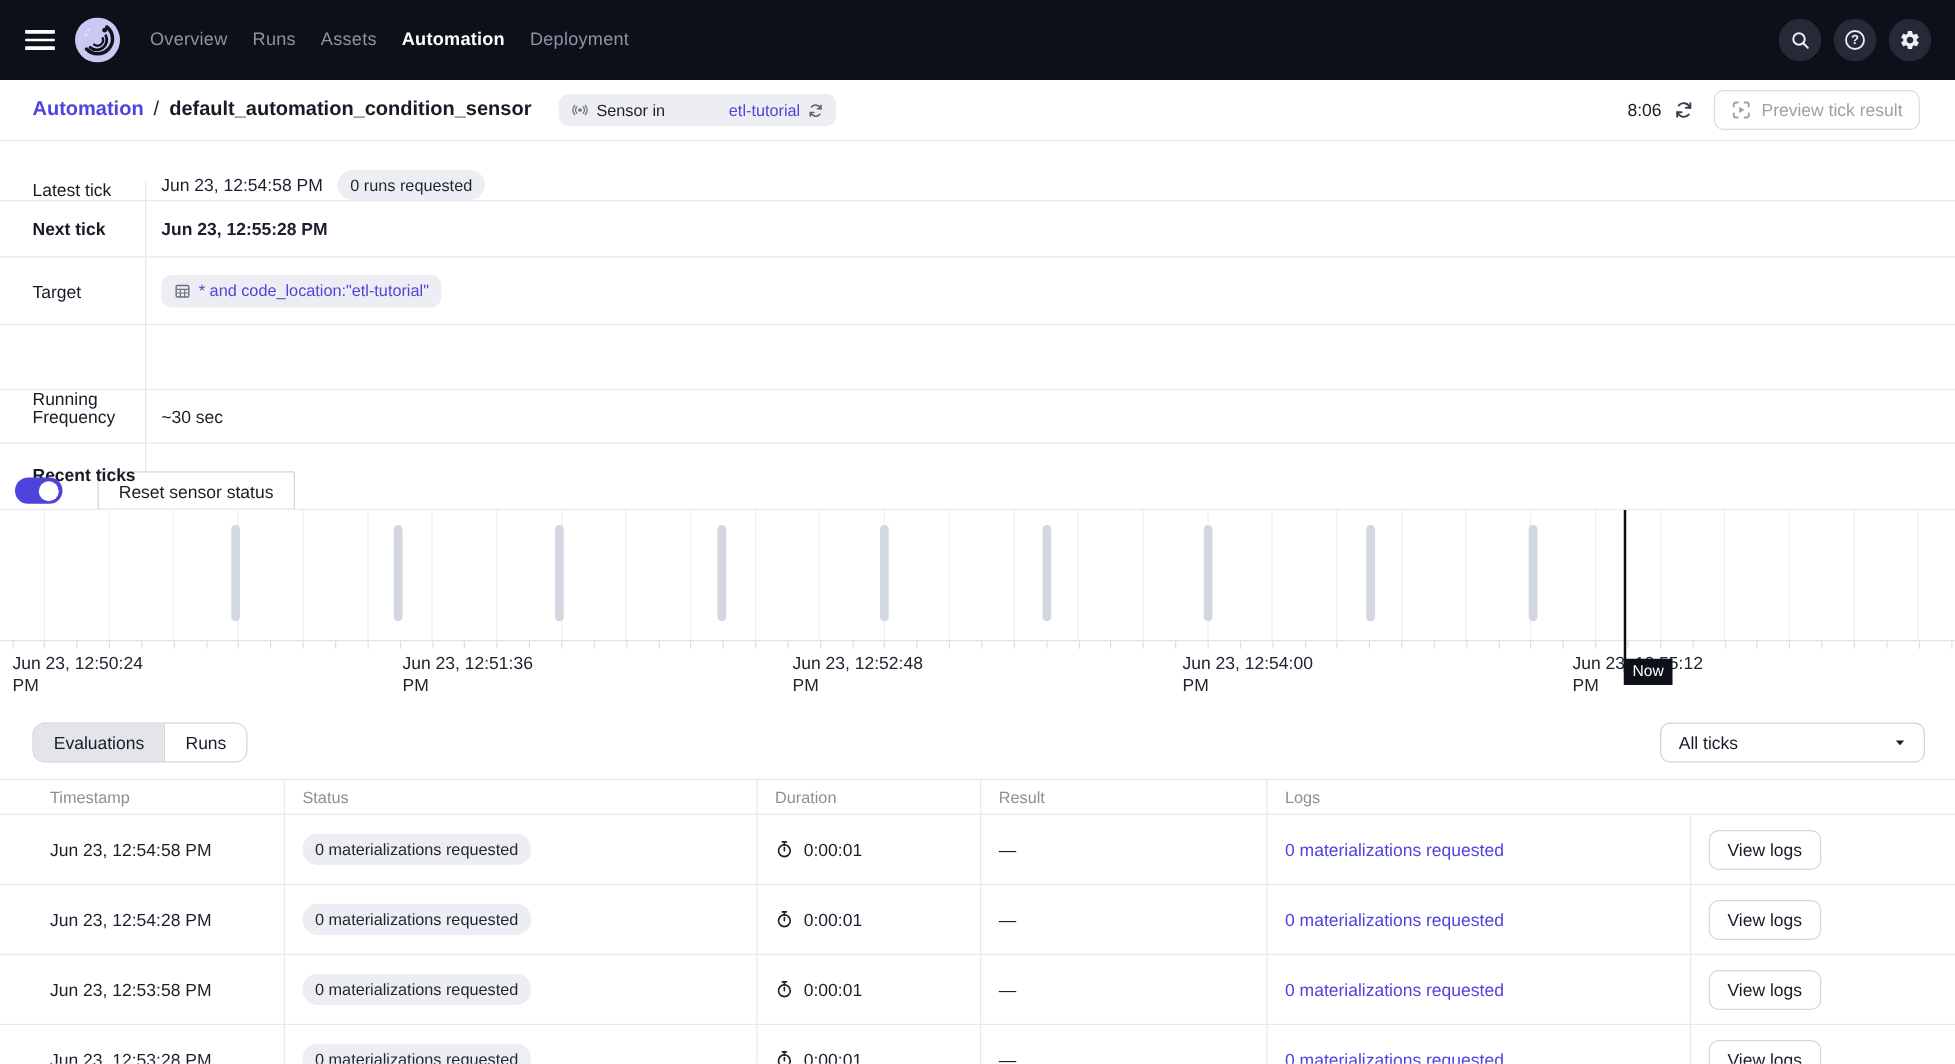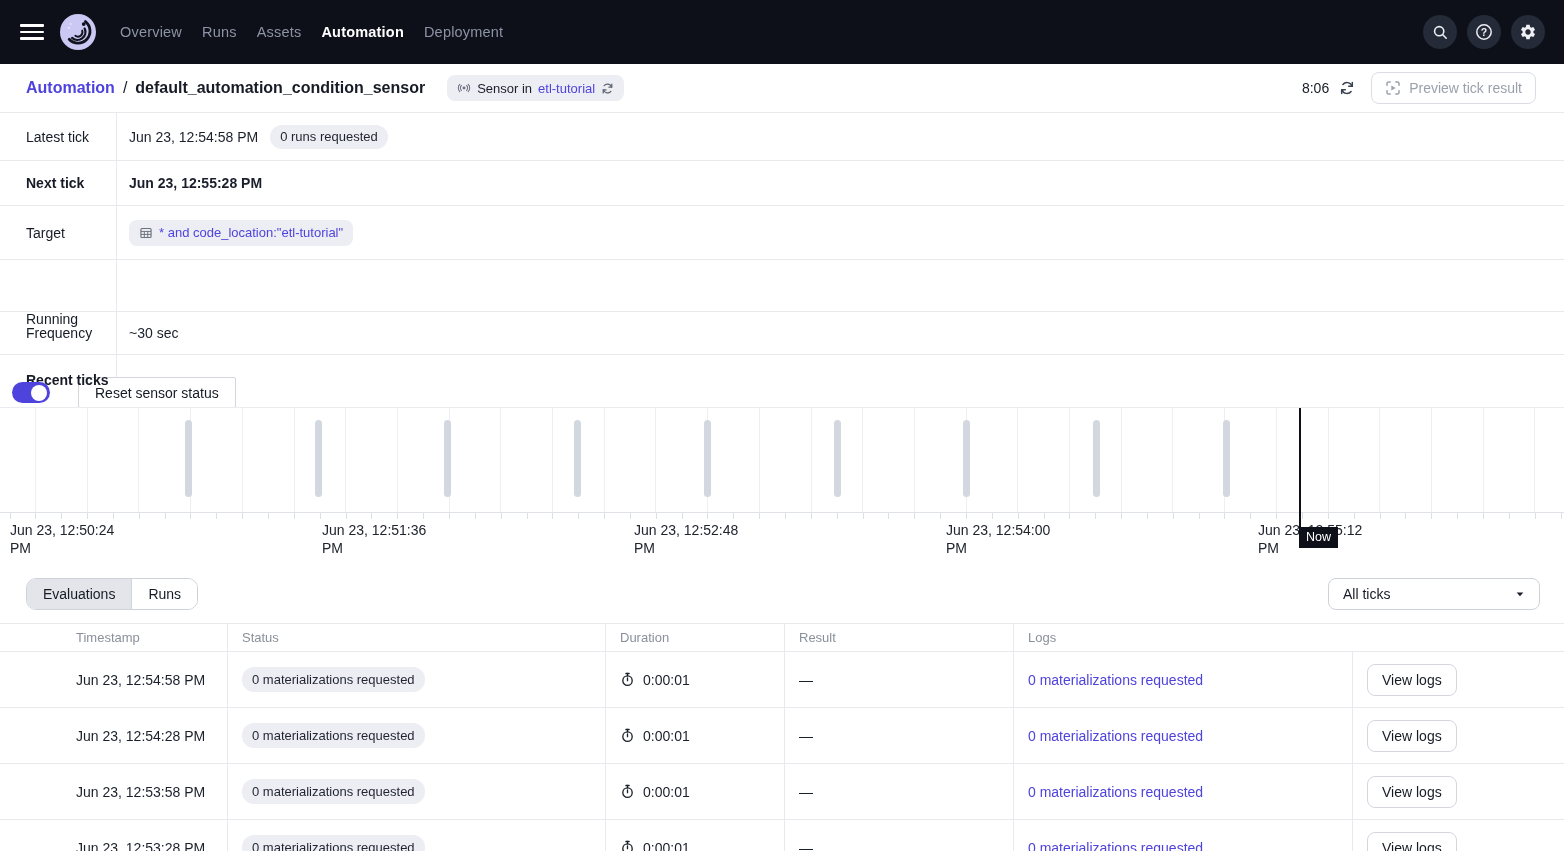--- a/index.html
+++ b/index.html
@@ -27,34 +27,34 @@
   
   .crumb-row { height:49px; display:flex; align-items:center; padding:0 28px 0 26px;
     border-bottom:1px solid #E7E9ED; }
   .crumb-left { display:flex; align-items:center; gap:8px; }
   .crumb-link { color:#4F43DD; font-size:16px; font-weight:600; text-decoration:none; cursor:pointer; }
   .crumb-sep { color:#1A1F2B; font-size:16px; }
   .crumb-name { color:#161B26; font-size:16px; font-weight:700; }
   .sensor-badge { margin-left:14px; height:26px; background:#EDEEF3; border-radius:8px;
     display:flex; align-items:center; gap:6px; padding:0 10px; font-size:13px; }
   .sensor-badge .s-icon { color:#6B7280; display:flex; }
-  .sensor-badge a { color:#4F43DD; text-decoration:none; cursor:pointer; }
+  .sensor-badge a { color:#4F43DD; text-decoration:none; cursor:pointer;margin-left:45px; }
   .sensor-badge .s-sync { color:#5B616E; display:flex; cursor:pointer; }
   .crumb-right { margin-left:auto; display:flex; align-items:center; }
   .countdown { font-size:14px; color:#161B26; }
   .sync-btn { margin-left:10px; background:none; border:none; color:#3A4050; display:flex; cursor:pointer; }
   .preview-btn { margin-left:16px; height:32px; border:1px solid #DADDE3; border-radius:8px;
     background:#fff; display:flex; align-items:center; gap:8px; padding:0 13px;
     color:#9BA1AC; font-size:14px; font-family:inherit; cursor:default; }
   
   .detail-row { display:flex; border-bottom:1px solid #E7E9ED; align-items:stretch; }
   .detail-label { width:117px; flex:0 0 117px; border-right:1px solid #E7E9ED;
     padding-left:26px; display:flex; align-items:center; font-size:14px; color:#161B26; }
   .detail-value { display:flex; align-items:center; padding-left:12px; gap:12px; }
-  .r-latest { height:48px; } .r-next { height:45px;font-weight:bold; } .r-target { height:54px; }
+  .r-latest { height:48px;align-items:flex-end; } .r-next { height:45px;font-weight:bold; } .r-target { height:54px; }
   .r-running { height:52px;flex-direction:column; } .r-freq { height:43px; }
   .pill { background:#EDEEF3; border-radius:12px; height:24px; display:inline-flex;
     align-items:center; padding:0 10px; font-size:13px; color:#1F2430; }
   .target-pill { background:#EDEEF3; border-radius:8px; height:26px; display:inline-flex;
     align-items:center; gap:6px; padding:0 10px; font-size:13px; color:#4F43DD; cursor:pointer; }
   .target-pill .t-icon { color:#6B7280; display:flex; }
   .toggle { width:38px; height:21px; border-radius:11px; background:#4F43DD; position:relative;
     border:none; cursor:pointer; }
   .toggle .knob { position:absolute; top:2.5px; right:3px; width:16px; height:16px;
     border-radius:50%; background:#fff; }
@@ -85,21 +85,21 @@
     border-radius:8px; background:#fff; display:flex; align-items:center;
     justify-content:space-between; padding:0 12px 0 14px; font-size:14px; color:#161B26; cursor:pointer; }
   .filter-select .caret { color:#1A1F2B; display:flex; }
   
   .etable { margin-top:13px; border-top:1px solid #E7E9ED; }
   .trow { display:grid; grid-template-columns:227px 378px 179px 229px 339px 212px;
     border-bottom:1px solid #E7E9ED; }
   .thead { height:28px; }
   .tbody-row { height:56px; }
   .cell { display:flex; align-items:center; padding-left:14px; min-width:0; }
-  .cell:first-child { padding-left:40px;margin-left:36px; }
+  .cell:first-child { padding-left:40px; }
   .cell + .cell { border-left:1px solid #E7E9ED; }
   .thead .cell { font-size:13px; color:#8A909B; }
   .cell-ts { font-size:14px; color:#1A1F2B; }
   .status-pill { background:#EDEEF3; border-radius:12px; height:25px; display:inline-flex;
     align-items:center; padding:0 10px; font-size:13px; color:#1F2430; }
   .duration { display:flex; align-items:center; gap:8px; color:#1A1F2B; }
   .duration .d-icon { display:flex; color:#1A1F2B; }
   .cursor-dash { color:#1A1F2B; }
   .result-link { color:#4F43DD; text-decoration:none; font-size:14px; cursor:pointer; }
   .viewlogs-btn { height:32px; border:1px solid #D3D6DD; border-radius:8px; background:#fff;

